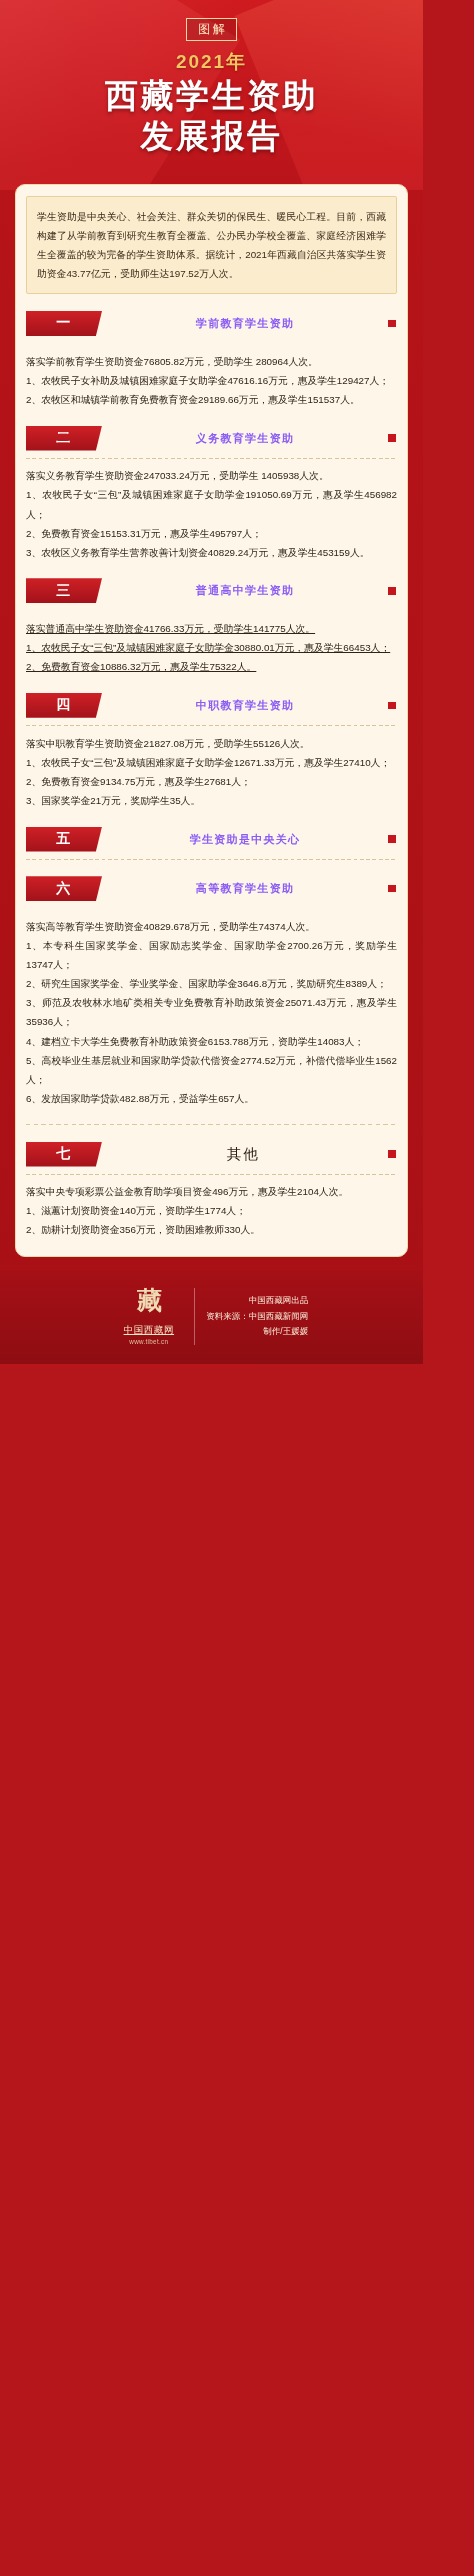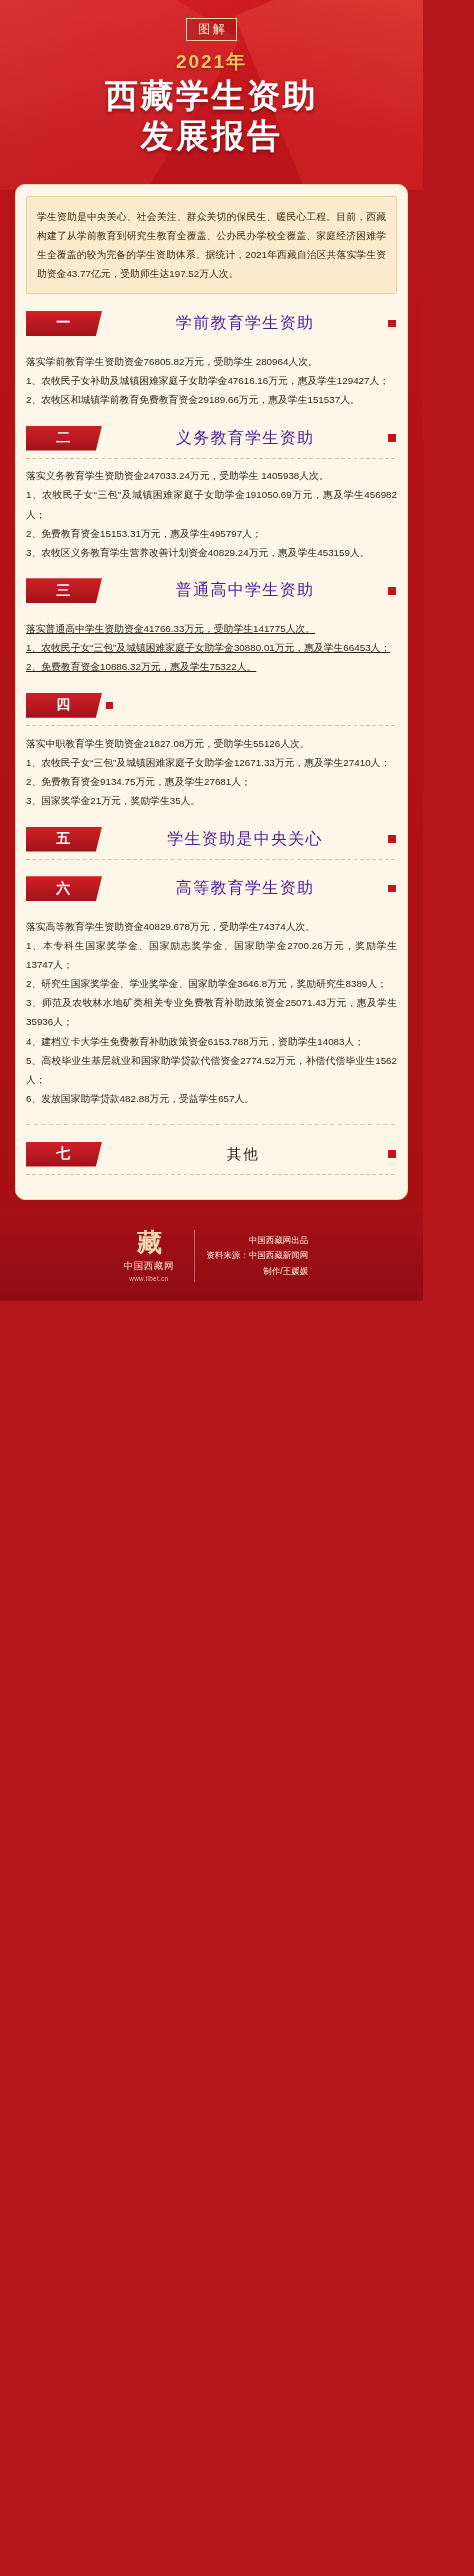--- a/index.html
+++ b/index.html
@@ -110,23 +110,23 @@
     font-weight: bold;
     display: flex;
     align-items: center;
     justify-content: center;
     letter-spacing: 1.3px;
     position: relative;
     clip-path: polygon(0 0, 100% 0, 92% 100%, 0 100%);
   }
   .sec-title {
     flex: 1 1 auto;
-    font-size: 16px;
-    font-weight: normal;
-    color: #4c1d95;
+    font-size: 11px;
+    font-weight: bold;
+    color: #8b5cf6;
     text-align: center;
     letter-spacing: 1.3px;
     padding-left: 3.8px;
   }
   .sq {
     flex: 0 0 auto;
     width: 7.6px; height: 7.6px;
     background: #c4161c;
     margin-left: 3.8px;
     margin-right: 1.3px;
@@ -185,24 +185,25 @@
     color: #f3d9a6;
   }
   .logo-mark {
     font-size: 25px;
     font-weight: bold;
     color: #f0dcb4;
     line-height: 1;
     letter-spacing: -1.3px;
   }
   .logo-text {
-    margin-top: 5px;
+    margin-top: 11px;
     font-size: 9.5px;
     color: #f7e6c4;
     letter-spacing: 0.6px;
+    text-decoration: underline;
   }
   .logo-url {
     margin-top: 1.9px;
     font-size: 6.3px;
     color: #e5bfa0;
     letter-spacing: 0.3px;
   }
   .foot-sep {
     width: 0.6px;
     align-self: stretch;
@@ -267,20 +268,21 @@
               <div class="sq"></div>
             </div>
             <div class="sec-rule"></div>
             <div class="sec-body" style="white-space: pre-line; text-decoration: underline;">落实普通高中学生资助资金41766.33万元，受助学生141775人次。
 1、农牧民子女“三包”及城镇困难家庭子女助学金30880.01万元，惠及学生66453人；
 2、免费教育资金10886.32万元，惠及学生75322人。</div>
           </div>
           <div class="section">
             <div class="sec-head">
               <div class="num-badge">四</div>
+              <div class="sec-title">中职教育学生资助</div>
               <div class="sq"></div>
             </div>
             <div class="sec-rule"></div>
             <div class="sec-body" style="white-space: pre-line;">落实中职教育学生资助资金21827.08万元，受助学生55126人次。
 1、农牧民子女“三包”及城镇困难家庭子女助学金12671.33万元，惠及学生27410人；
 2、免费教育资金9134.75万元，惠及学生27681人；
 3、国家奖学金21万元，奖励学生35人。</div>
           </div>
           <div class="section">
             <div class="sec-head">
@@ -309,20 +311,23 @@
 
       <div class="divider"></div>
 
       <div class="section">
         <div class="other-head">
           <div class="num-badge">七</div>
           <div class="other-title">其他</div>
           <div class="sq"></div>
         </div>
         <div class="sec-rule"></div>
+        <div class="sec-body" style="white-space: pre-line;">落实中央专项彩票公益金教育助学项目资金496万元，惠及学生2104人次。
+1、滋蕙计划资助资金140万元，资助学生1774人；
+2、励耕计划资助资金356万元，资助困难教师330人。</div>
       </div>
 
     </div>
   </div>
 
   <div class="footer">
     <div class="logo-box">
       <div class="logo-mark">藏</div>
       <div class="logo-text">中国西藏网</div>
       <div class="logo-url">www.tibet.cn</div>

